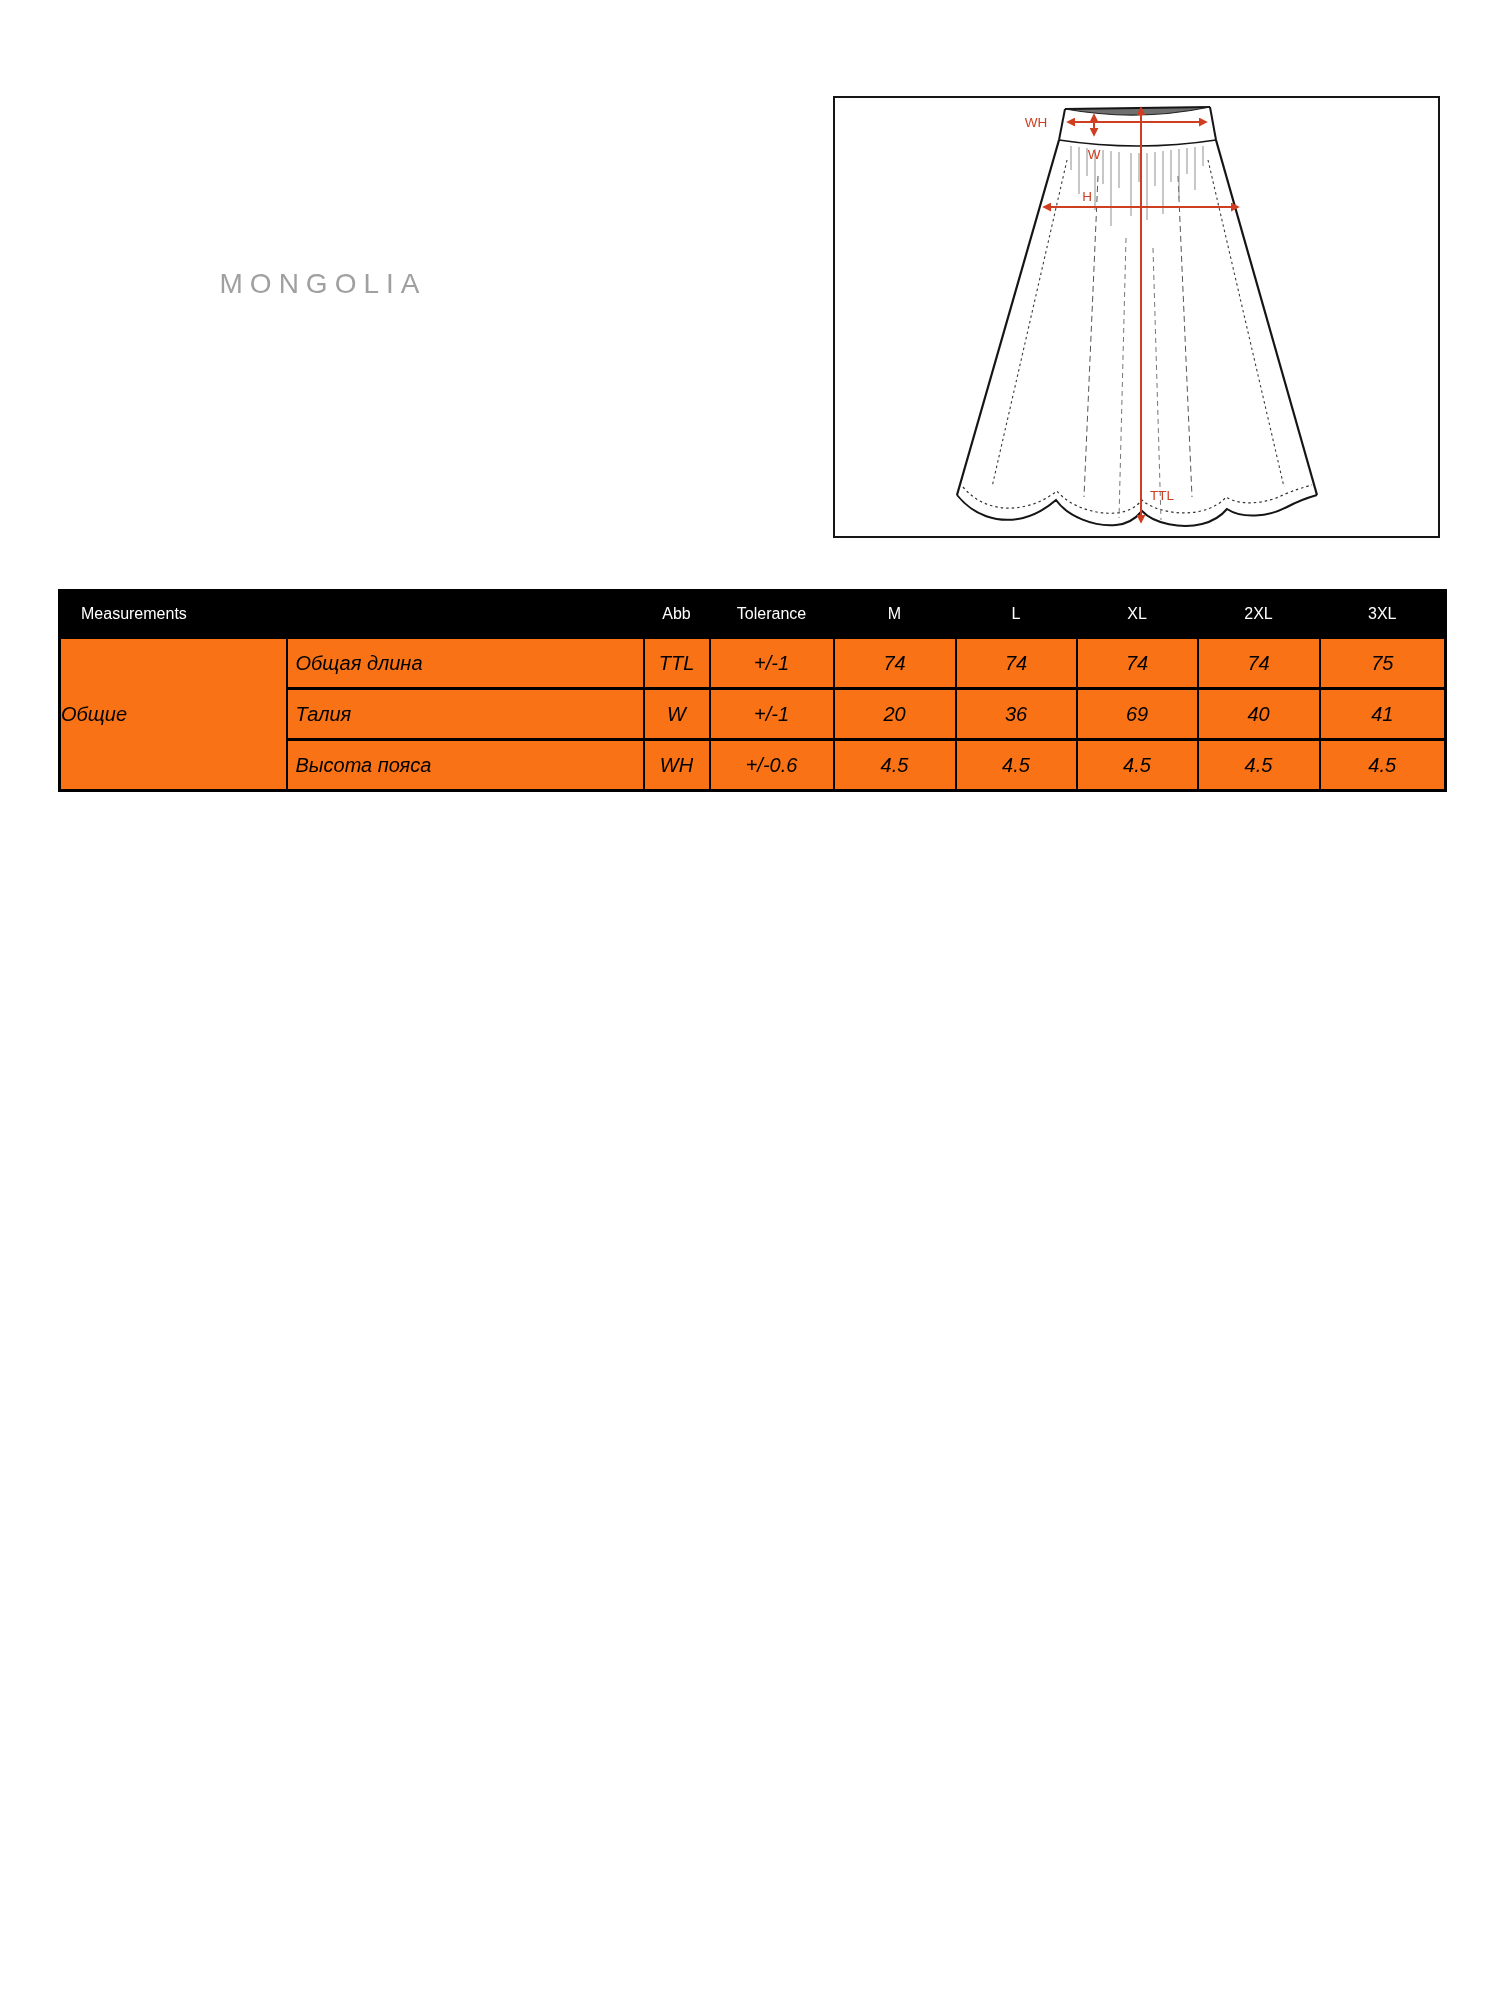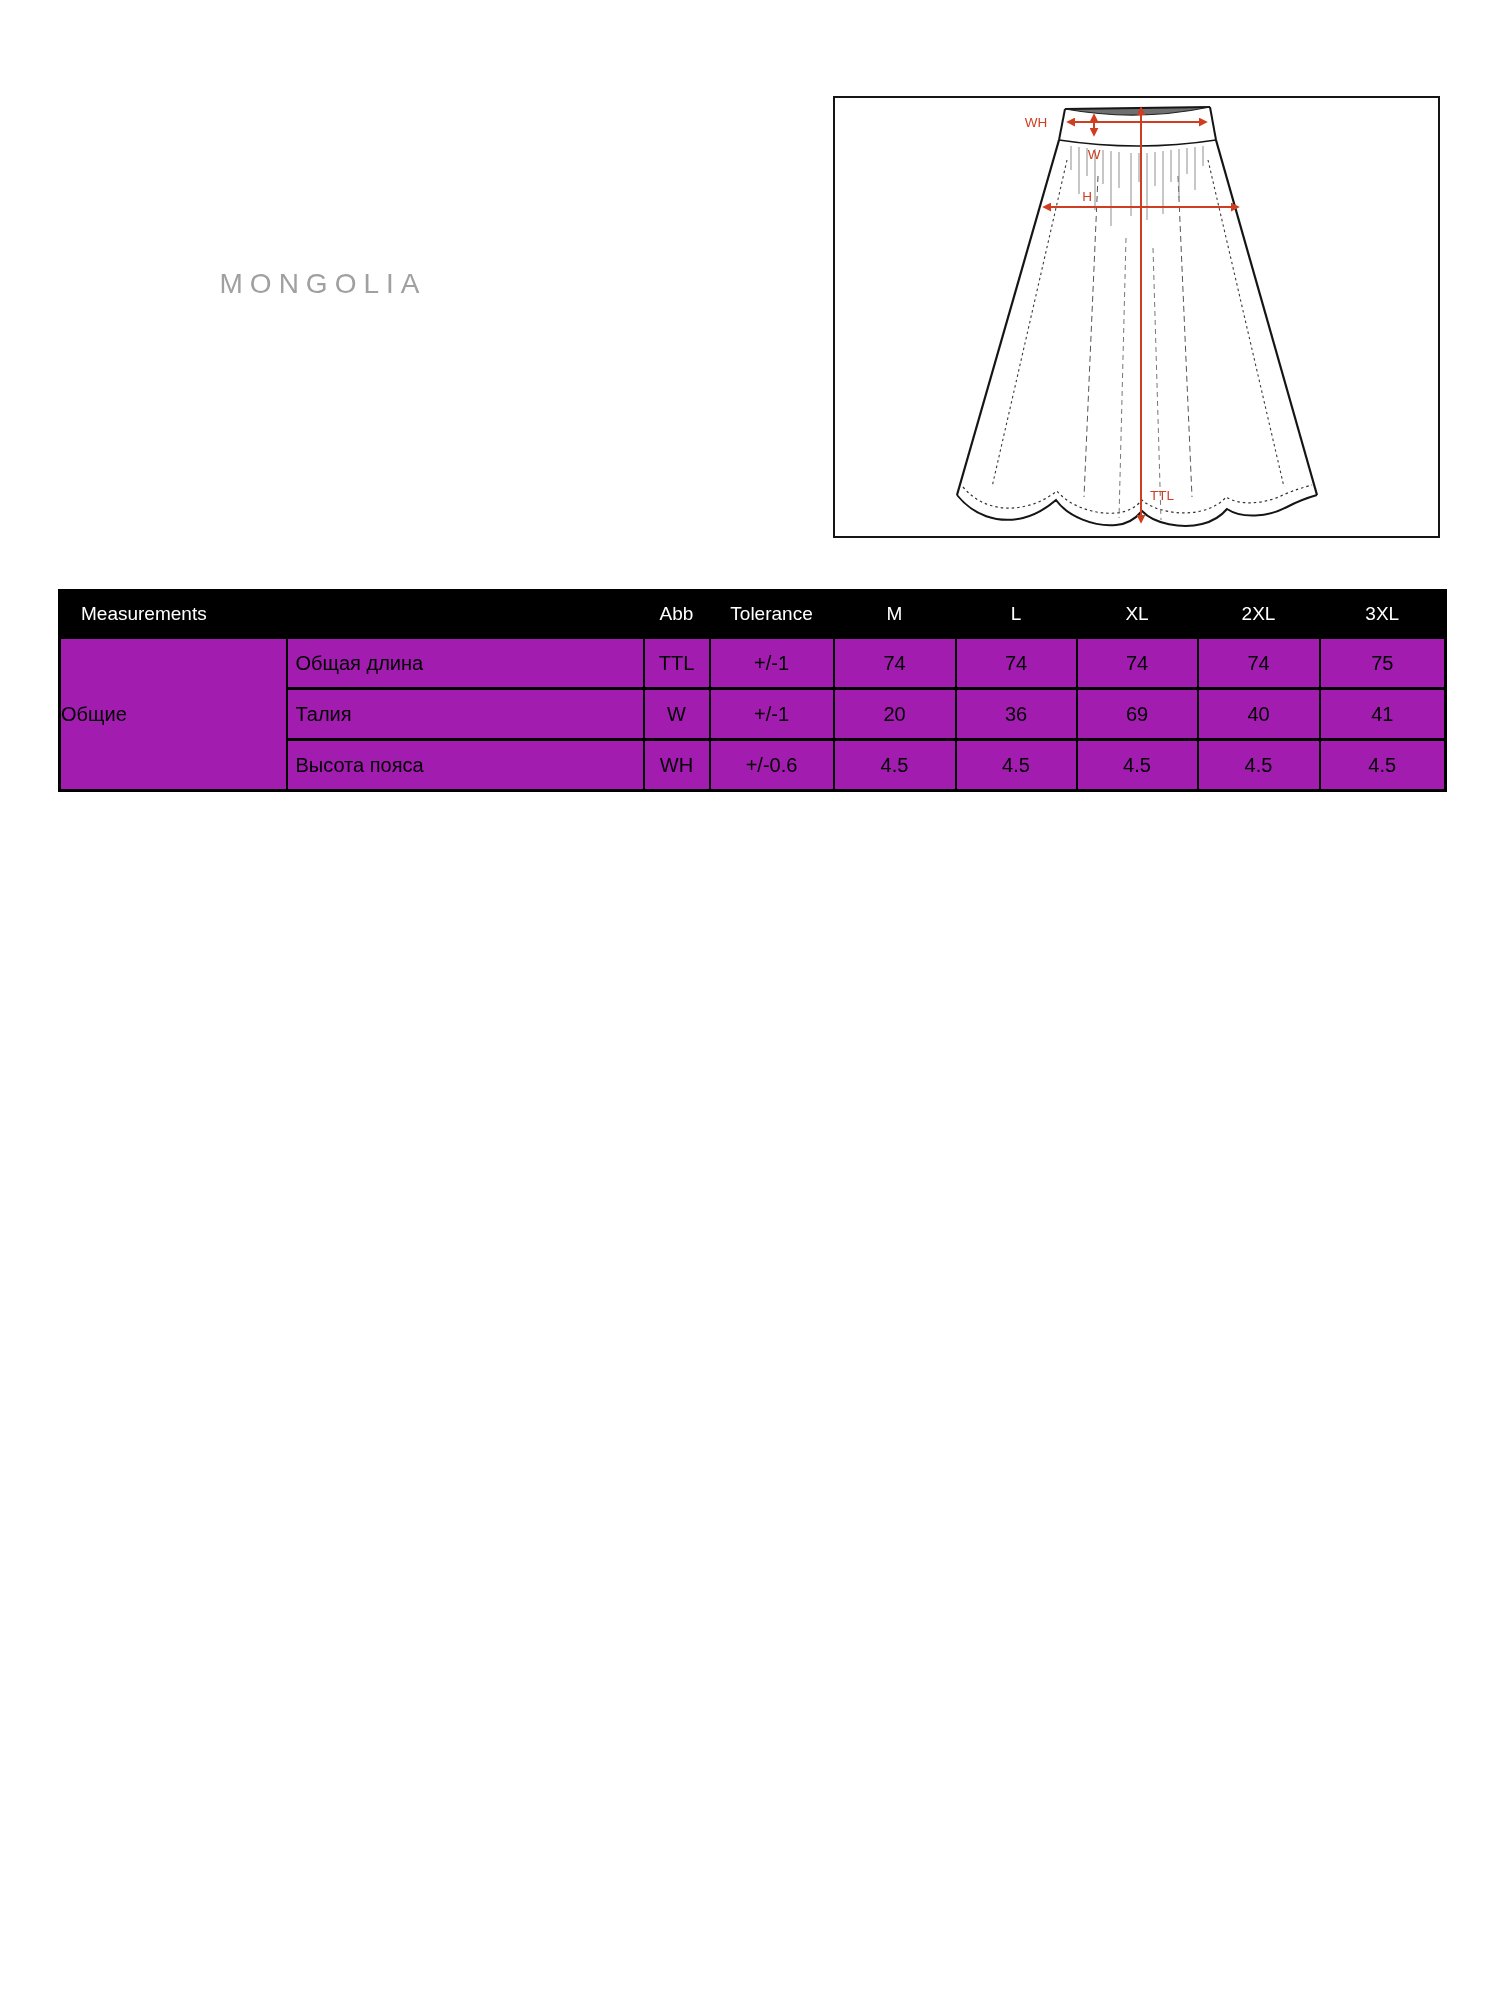--- a/index.html
+++ b/index.html
@@ -12,25 +12,25 @@
   .brand-sub{font-size:28px;letter-spacing:7px;font-weight:400;color:#a0a0a0;}
 
   
   .sketch-box{position:absolute;left:833px;top:96px;width:603px;height:438px;border:2px solid #151515;background:#fff;}
   .sketch-box svg{display:block;width:603px;height:438px;}
   .red-label{font-family:"Liberation Sans",sans-serif;font-size:13.5px;}
 
   
   .meas-table{position:absolute;left:58px;top:589px;width:1386px;border-collapse:collapse;table-layout:fixed;
               border:3px solid #000;font-size:20px;color:#000;}
-  .meas-table th{background:#000;color:#fff;font-weight:400;font-size:19px;height:44px;padding:0;
+  .meas-table th{background:#000;color:#fff;font-weight:400;font-size:16px;height:44px;padding:0;
                  text-align:center;border:2px solid #000;}
   .meas-table th.th-meas{text-align:left;padding-left:20px;}
-  .meas-table td{background:#a21caf;height:48px;padding:0;text-align:center;vertical-align:middle;
-                 border-top:3px solid #000;border-bottom:3px solid #000;border-left:2px solid #000;border-right:2px solid #000;}
+  .meas-table td{background:#f97316;height:48px;padding:0;text-align:center;vertical-align:middle;
+                 border-top:3px solid #000;border-bottom:3px solid #000;border-left:2px solid #000;border-right:2px solid #000;font-style:italic;}
   .meas-table td.name{text-align:left;padding-left:8px;}
   .meas-table td.group{text-align:left;}
 </style>
 </head>
 <body>
 
 <div class="page">
 
   <div class="logo">
     <div class="brand-sub">MONGOLIA</div>

